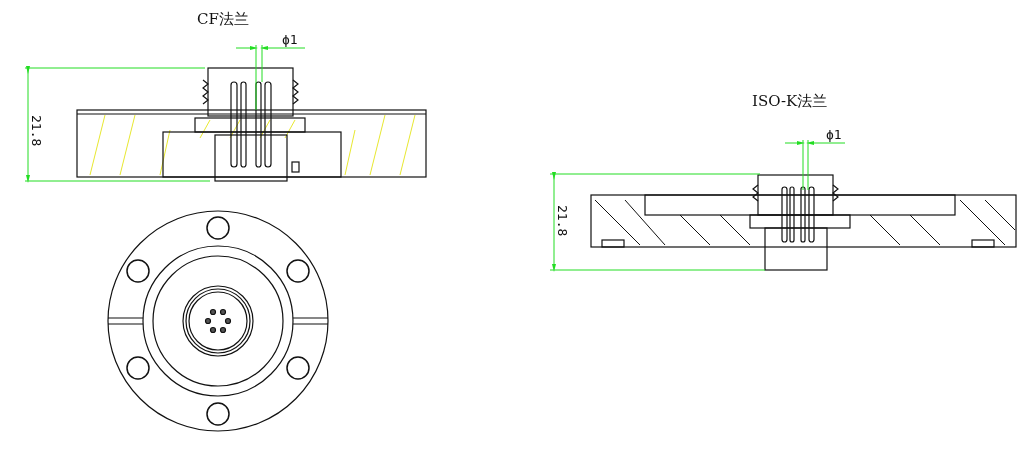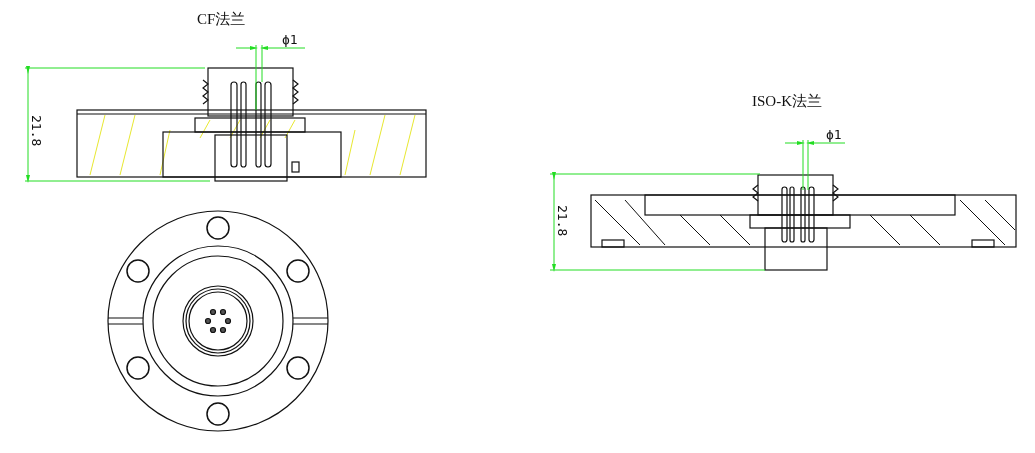--- a/index.html
+++ b/index.html
@@ -1,17 +1,17 @@
 <!DOCTYPE html>
 <html><head>
 <meta charset="utf-8">
 <style>
   html,body{margin:0;padding:0;background:#fff;}
   body{width:1035px;height:453px;position:relative;overflow:hidden;font-family:"DejaVu Serif","Liberation Serif",serif;}
-  .title{position:absolute;font-size:15px;color:#111;font-family:Liberation Serif, serif;}
+  .title{position:absolute;font-size:15px;color:#111;}
   svg{position:absolute;left:0;top:0;}
   .dim{font-family:"DejaVu Sans Mono","Liberation Mono",monospace;font-size:13px;fill:#111;}
 </style>
 </head>
 <body>
 
 <div class="title" style="left:197px;top:10px;">CF法兰</div>
 <div class="title" style="left:752px;top:92px;">ISO-K法兰</div>
 
 <svg width="1035" height="453" viewBox="0 0 1035 453">

